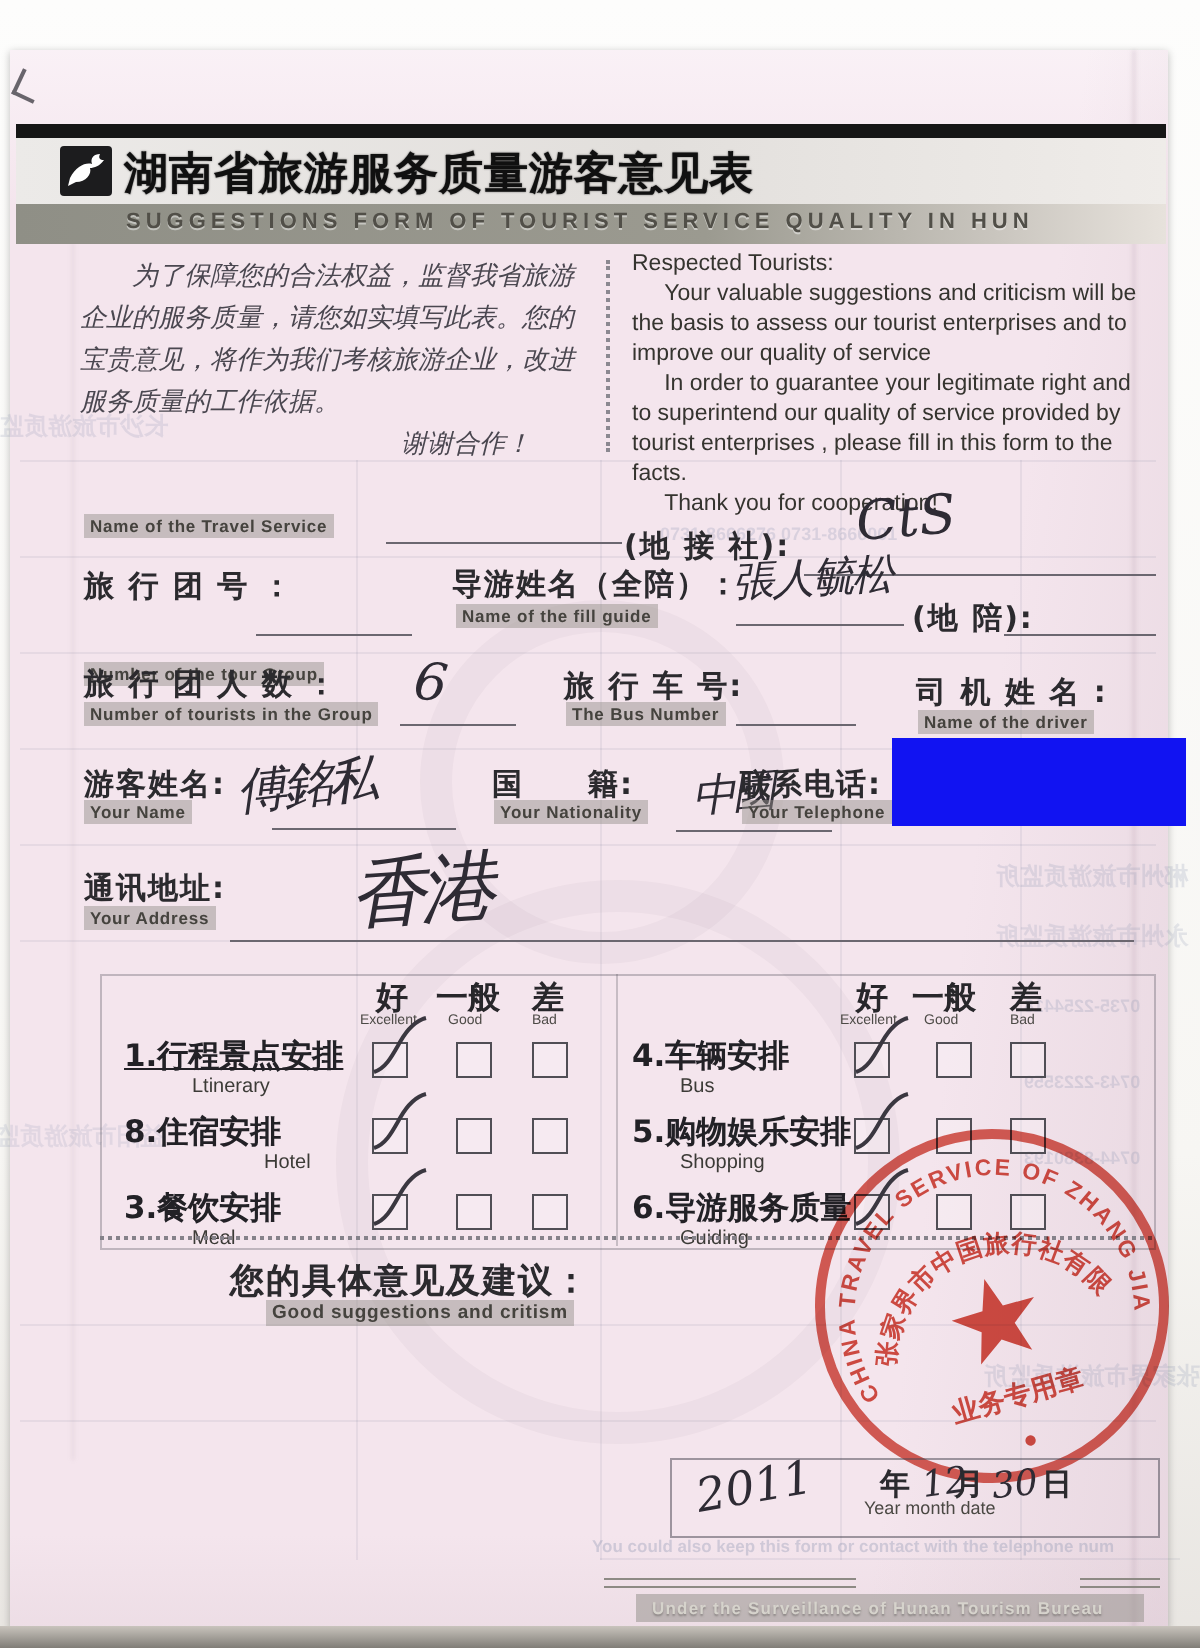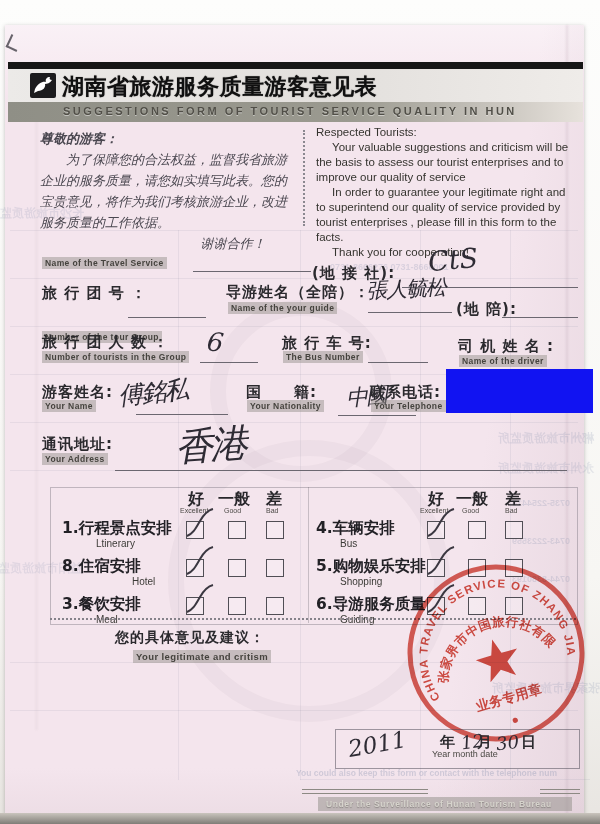--- a/index.html
+++ b/index.html
@@ -107,21 +107,20 @@
     <svg width="26" height="25" viewBox="0 0 26 25">
       <path d="M5 16 C8 10 13 8 16 9 C15 6 17 4 20 4 C19 6 20 7 22 7 C20 10 17 11 15 11 C16 14 13 18 8 18 L4 20 Z" fill="#ffffff"></path>
     </svg>
   </div>
   <div class="title-cn">湖南省旅游服务质量游客意见表</div>
   <div class="engband">
     <span>SUGGESTIONS FORM OF TOURIST SERVICE QUALITY IN HUN</span>
   </div>
 
   <div class="intro-cn">
-    <p class="sal">尊敬的游客：</p>
     <p class="ind">为了保障您的合法权益，监督我省旅游企业的服务质量，请您如实填写此表。您的宝贵意见，将作为我们考核旅游企业，改进服务质量的工作依据。</p>
     <p class="clo">谢谢合作！</p>
   </div>
   <div class="vdots"></div>
   <div class="intro-en">
     <p>Respected Tourists:</p>
     <p class="i1">Your valuable suggestions and criticism will be the basis to assess our tourist enterprises and to improve our quality of service</p>
     <p class="i1">In order to guarantee your legitimate right and to superintend our quality of service provided by tourist enterprises , please  fill  in this form to the facts.</p>
     <p class="i1">Thank you for cooperation!</p>
   </div>
@@ -129,21 +128,21 @@
   <span class="en-strip" style="left:42px;top:257px;">Name    of    the    Travel    Service</span>
   <div class="uline" style="left:193px;top:271px;width:118px;"></div>
   <span class="cn-label" style="left:312px;top:264px;">(地 接 社):</span>
   <span class="hand" style="left:428px;top:244px;font-size:27px;transform:rotate(-5deg);">CtS</span>
   <div class="uline" style="left:402px;top:287px;width:176px;"></div>
 
   <span class="cn-label" style="left:42px;top:284px;">旅 行 团 号 ：</span>
   <span class="en-strip" style="left:42px;top:303px;margin-top:28px;">Number of the tour Group</span>
   <div class="uline" style="left:128px;top:317px;width:78px;"></div>
   <span class="cn-label" style="left:226px;top:283px;">导游姓名（全陪）：</span>
-  <span class="en-strip" style="left:228px;top:302px;">Name    of    the    your    guide</span>
+  <span class="en-strip" style="left:228px;top:302px;">Name    of    the    fill    guide</span>
   <span class="hand" style="left:366px;top:275px;font-size:21px;transform:rotate(-3deg);letter-spacing:-1px;">張人毓松</span>
   <div class="uline" style="left:368px;top:312px;width:84px;"></div>
   <span class="cn-label" style="left:456px;top:300px;">(地 陪):</span>
   <div class="uline" style="left:502px;top:317px;width:76px;"></div>
 
   <span class="cn-label" style="left:42px;top:333px;">旅 行 团 人 数 ：</span>
   <span class="en-strip" style="left:42px;top:351px;">Number of tourists in the Group</span>
   <span class="hand" style="left:207px;top:327px;font-size:26px;transform:rotate(7deg);">6</span>
   <div class="uline" style="left:200px;top:362px;width:58px;"></div>
   <span class="cn-label" style="left:282px;top:334px;">旅 行 车 号:</span>
@@ -179,21 +178,21 @@
   <span class="opt-en" style="left:224px;top:507px;">Good</span>
   <span class="opt-en" style="left:266px;top:507px;">Bad</span>
 
   <span class="opt-cn" style="left:428px;top:489px;">好</span>
   <span class="opt-cn" style="left:456px;top:489px;">一般</span>
   <span class="opt-cn" style="left:505px;top:489px;">差</span>
   <span class="opt-en" style="left:420px;top:507px;">Excellent</span>
   <span class="opt-en" style="left:462px;top:507px;">Good</span>
   <span class="opt-en" style="left:505px;top:507px;">Bad</span>
 
-  <span class="item-cn" style="left:62px;top:518px;">1.行程景点安排</span>
+  <span class="item-cn" style="left:62px;top:518px;text-decoration:underline;">1.行程景点安排</span>
   <span class="item-en" style="left:96px;top:538px;">Ltinerary</span>
   <span class="item-cn" style="left:62px;top:556px;">8.住宿安排</span>
   <span class="item-en" style="left:96px;top:576px;margin-left:36px;">Hotel</span>
   <span class="item-cn" style="left:62px;top:594px;">3.餐饮安排</span>
   <span class="item-en" style="left:96px;top:614px;">Meal</span>
 
   <span class="item-cn" style="left:316px;top:518px;">4.车辆安排</span>
   <span class="item-en" style="left:340px;top:538px;">Bus</span>
   <span class="item-cn" style="left:316px;top:556px;">5.购物娱乐安排</span>
   <span class="item-en" style="left:340px;top:576px;">Shopping</span>
@@ -243,22 +242,22 @@
   <div class="opt checked" style="left:427px;top:597px;">
       <span class="tick"><svg width="32" height="34" viewBox="0 0 32 34">
           <path d="M4 29 C10 27,13 21,17 14 C21 7,26 3,30 2" fill="none" stroke="#3a3740" stroke-width="2"></path>
         </svg></span>
     </div>
   <div class="opt" style="left:468px;top:597px;"></div>
   <div class="opt" style="left:505px;top:597px;"></div>
 
   <div class="dotline" style="left:50px;top:618px;width:526px;"></div>
 
-  <span class="cn-label" style="left:115px;top:629px;font-size:14px;">您的具体意见及建议：</span>
-  <span class="en-strip" style="left:133px;top:650px;font-size:9.5px;">Your legitimate and critism</span>
+  <span class="cn-label" style="left:115px;top:629px;font-size:17px;">您的具体意见及建议：</span>
+  <span class="en-strip" style="left:133px;top:650px;font-size:9.5px;">Good suggestions and critism</span>
 
   <div id="stamp">
     <svg width="180" height="180" viewBox="0 0 180 180">
       <defs>
         <path id="ringPath" d="M 24,118 A 70,70 0 1 1 156,118"></path>
         <path id="arcPath" d="M 35,106 A 57,57 0 0 1 145,106"></path>
       </defs>
       <circle cx="90" cy="90" r="86" fill="none" stroke="#cf392c" stroke-width="5" opacity=".9"></circle>
       <text font-family="Liberation Sans, sans-serif" font-size="11.5" font-weight="bold" fill="#cf392c" letter-spacing="1.2">
         <textPath href="#ringPath">CHINA TRAVEL SERVICE OF ZHANG JIA JIE CO.,LTD</textPath>

